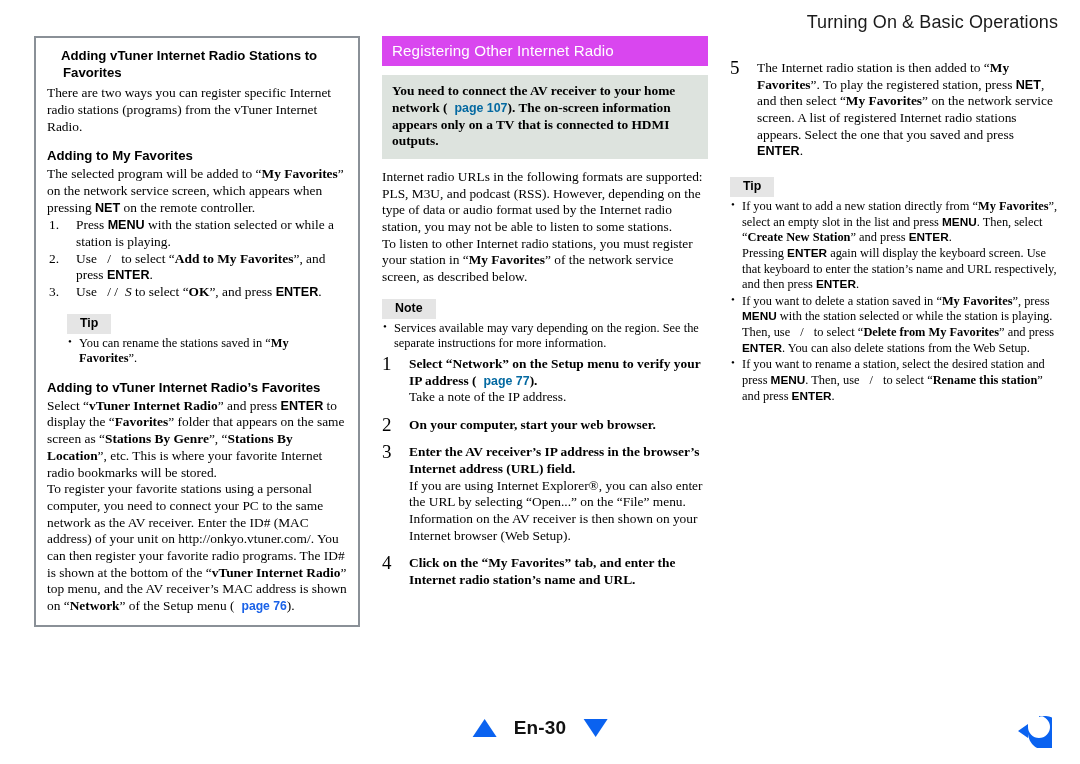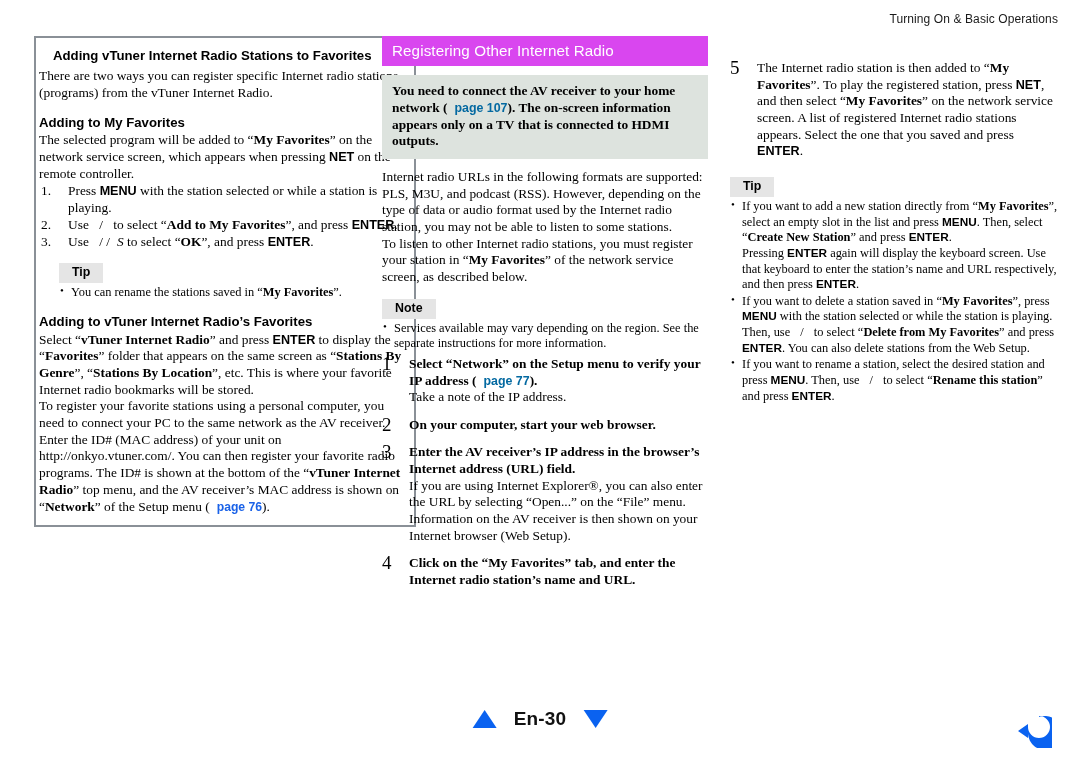--- a/index.html
+++ b/index.html
@@ -15,21 +15,21 @@
     position: relative;
     overflow: hidden;
   }
 
   
   .running-header {
     position: absolute;
     top: 12px;
     right: 22px;
     font-family: "Liberation Sans", sans-serif;
-    font-size: 12px;
+    font-size: 18px;
     color: #1a1a1a;
     letter-spacing: 0.1px;
     white-space: nowrap;
   }
 
   
   .page-columns {
     position: absolute;
     top: 36px;
     left: 34px;
@@ -40,23 +40,23 @@
   }
   .col {
     width: 326px;
     flex: 0 0 326px;
   }
   .col-right { width: 332px; flex: 0 0 332px; }
 
   
   .bordered-box {
     border: 2px solid #8a9097;
-    padding: 9px 11px 10px 3px;
+    padding: 9px 11px 10px 11px;
     box-sizing: border-box;
-    width: 382px;
+    width: 326px;
   }
 
   
   h2.sec-head {
     font-family: "Liberation Sans", sans-serif;
     font-size: 13.2px;
     font-weight: bold;
     line-height: 1.30;
     margin: 0 0 4px 0;
     padding-left: 16px;
@@ -244,21 +244,21 @@
     position: absolute;
     left: 0;
     right: 0;
     bottom: 18px;
     height: 40px;
   }
   .footer-center {
     position: absolute;
     left: 50%;
     transform: translateX(-50%);
-    top: 2px;
+    top: 11px;
     display: flex;
     align-items: center;
     gap: 17px;
   }
   .tri {
     width: 0; height: 0;
     border-left: 12px solid transparent;
     border-right: 12px solid transparent;
   }
   .tri-up { border-bottom: 18px solid #0a62f0; }

